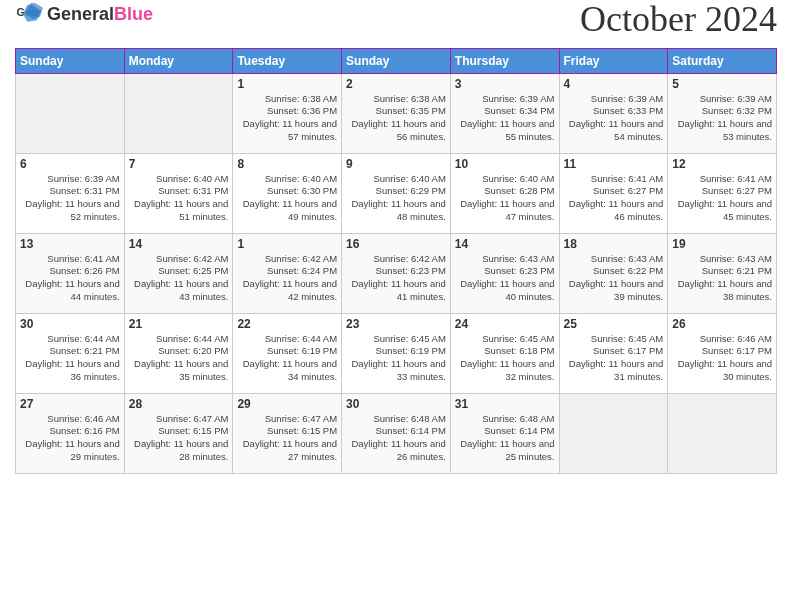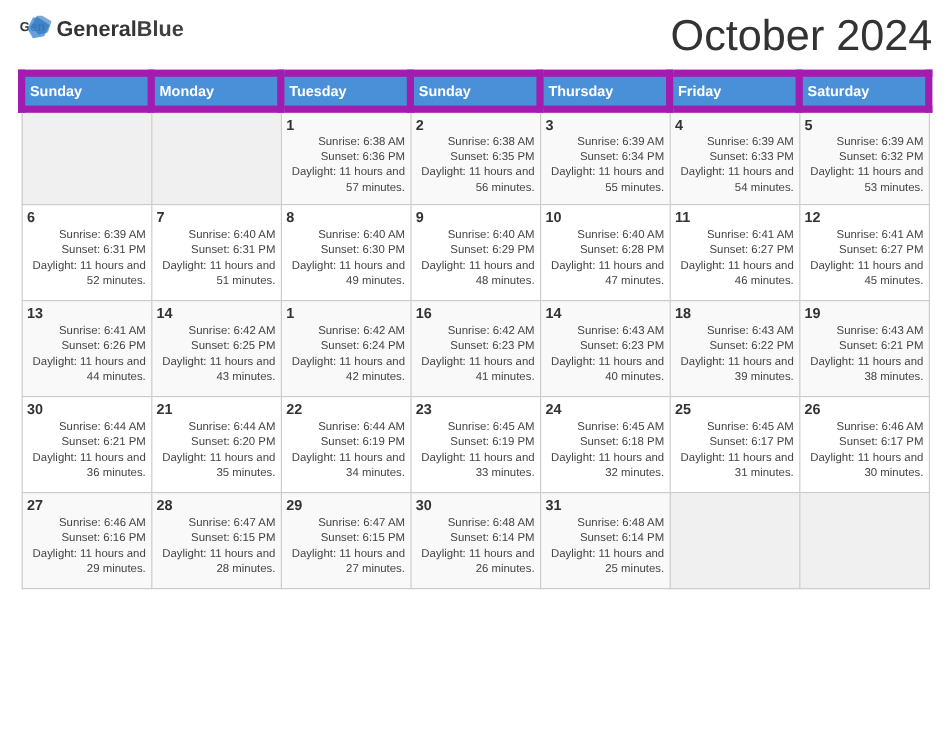--- a/index.html
+++ b/index.html
@@ -7,39 +7,40 @@
       font-family: Arial, sans-serif;
       background: #fff;
       width: 792px;
       min-height: 612px;
       padding: 0;
     }
     .page {
       width: 792px;
       min-height: 612px;
       background: #fff;
-      padding: 10px 15px 15px 15px;
+      padding: 0 15px 15px 15px;
     }
     .header {
       display: flex;
       justify-content: space-between;
       align-items: flex-start;
       margin-bottom: 8px;
     }
     .logo {
       display: flex;
       align-items: center;
       gap: 4px;
     }
     .logo-icon {
       width: 28px;
       height: 28px;
     }
     .title-section {
       text-align: right;
+      font-family: Liberation Serif, serif;
     }
     .month-title {
       font-size: 36px;
       font-weight: 300;
       color: #333;
       line-height: 1.1;
     }
     .location-title {
       font-size: 14px;
       color: #555;
@@ -49,21 +50,21 @@
       border-collapse: collapse;
       font-size: 10.5px;
     }
     .calendar-table thead tr th {
       background: #4a90d9;
       color: #fff;
       padding: 5px 4px;
       text-align: left;
       font-size: 12px;
       font-weight: bold;
-      border: 6px solid #a21caf;
+      border: 1px solid #a21caf;
     }
     .calendar-table tbody tr td {
       border: 1px solid #ccc;
       padding: 3px 4px;
       vertical-align: top;
       width: calc(100% / 7);
       min-height: 70px;
       height: 80px;
       color: #333;
       background: #fff;
@@ -95,21 +96,21 @@
 <div class="page">
   <div class="header">
     <div class="logo">
       <svg class="logo-icon" viewBox="0 0 36 36" xmlns="http://www.w3.org/2000/svg">
         <text x="2" y="20" font-size="14" font-weight="bold" fill="#333">Gen</text>
         <polygon points="22,6 34,14 28,26 16,28 10,18 16,6" fill="#4a90d9" opacity="0.85"></polygon>
         <polygon points="26,4 36,10 32,22 22,24 14,16 20,4" fill="#2a70b9" opacity="0.6"></polygon>
       </svg>
       <div>
         <div style="font-size:18px;font-weight:bold;color:#333;line-height:1;">
-          <span>General</span><span style="color:#404040;text-align:right;">Blue</span>
+          <span>General</span><span style="color:#ec4899;text-align:right;">Blue</span>
         </div>
       </div>
     </div>
     <div class="title-section">
       <div class="month-title">October 2024</div>
     </div>
   </div>
 
   <table class="calendar-table">
     <thead>

